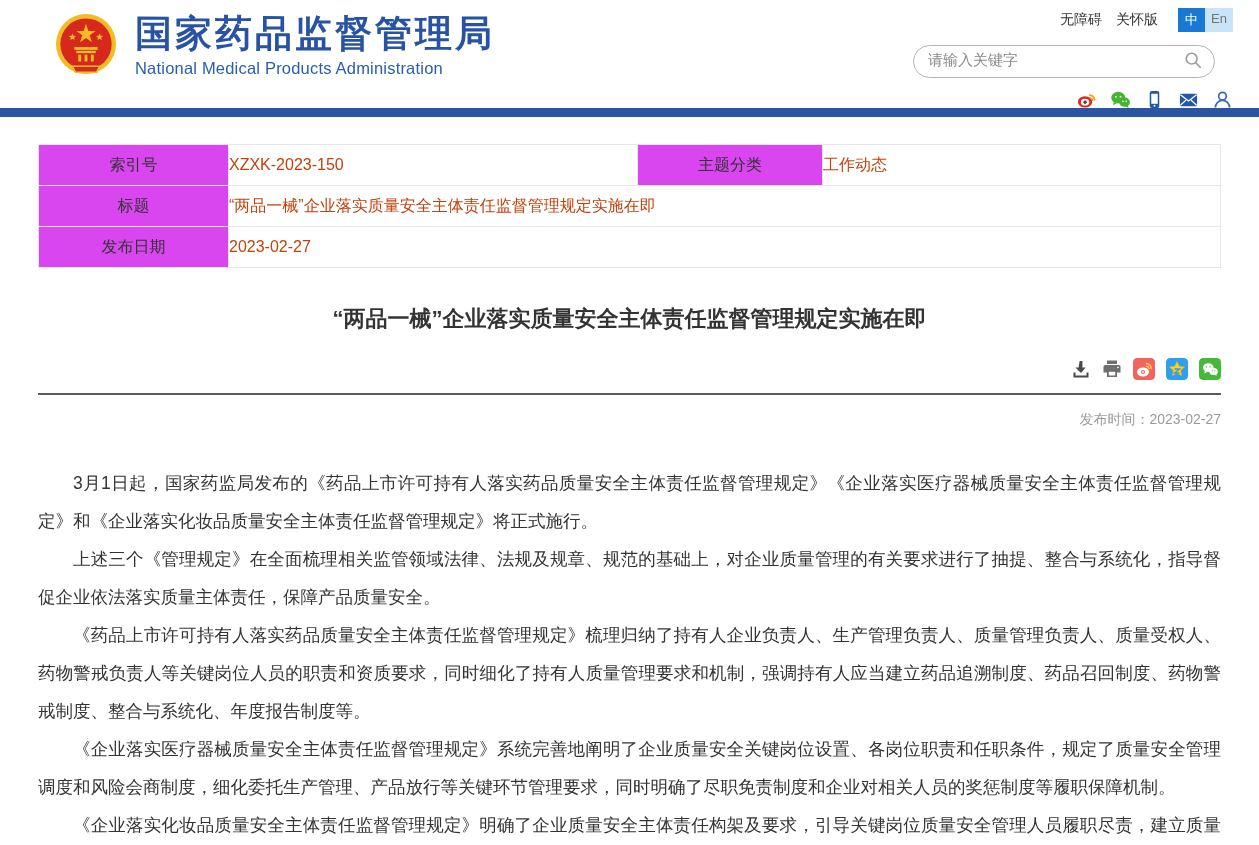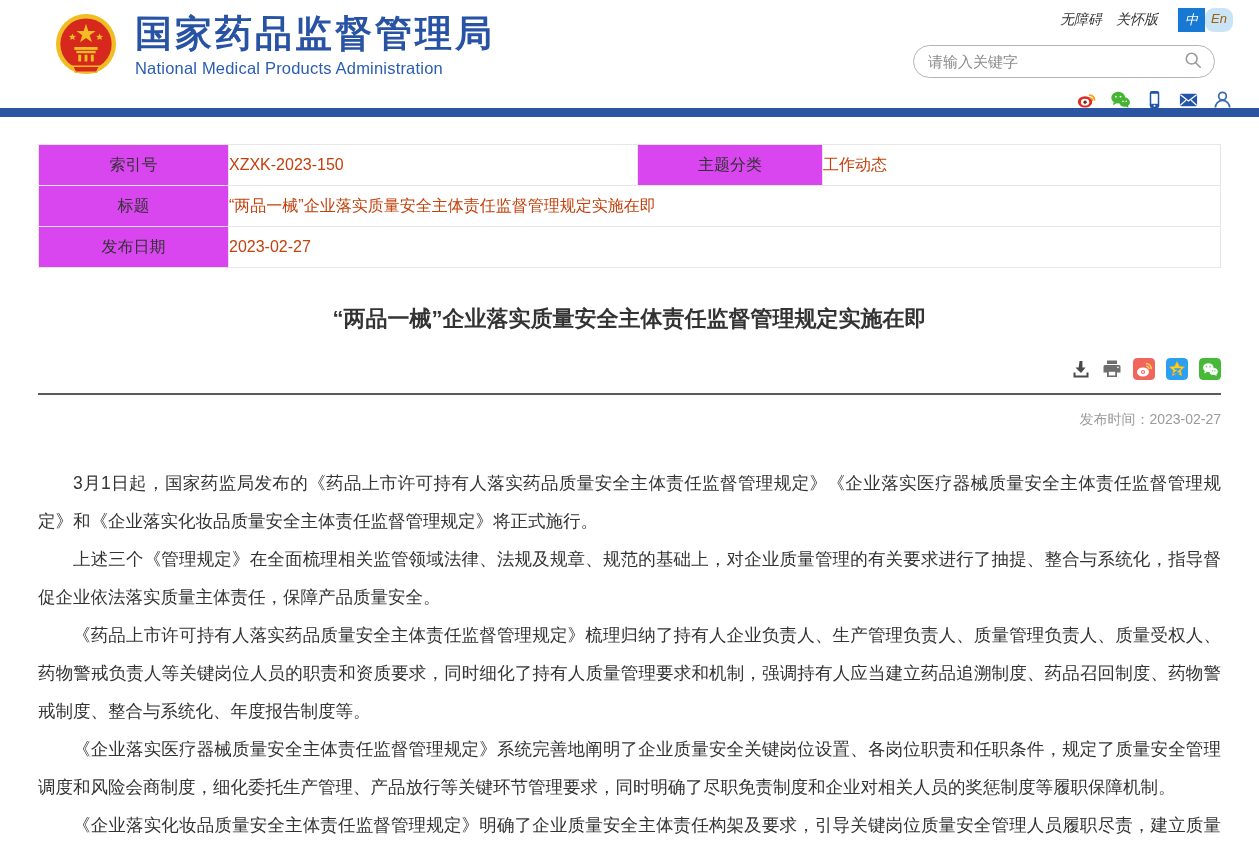--- a/index.html
+++ b/index.html
@@ -12,30 +12,30 @@
 
   
   .header { position:relative; height:108px; background:#fff; }
   .logo-row { display:flex; align-items:center; padding:12px 0 0 55px; }
   .emblem { width:62px; height:68px; flex:0 0 auto; }
   .org-names { margin-left:18px; }
   .org-zh { font-size:37px; font-weight:bold; color:#2853a4; letter-spacing:3px; line-height:1.1; }
   .org-en { font-size:16.5px; color:#2a5db0; margin-top:5px; letter-spacing:0.2px; }
 
   .header-right { position:absolute; top:8px; right:26px; width:320px; }
-  .top-links { display:flex; justify-content:flex-end; align-items:center; gap:14px; font-size:14px; color:#333;font-style:italic; }
+  .top-links { display:flex; justify-content:flex-end; align-items:center; gap:14px; font-size:14px; color:#333; }
   .top-link { cursor:pointer; }
   .lang-group { display:flex; margin-left:6px; }
   .lang-zh { background:#1879d5; color:#fff; font-size:13px; padding:3px 7px; cursor:pointer; }
-  .lang-en { background:#c9e4f7; color:#a16207; font-size:13px; padding:3px 6px; cursor:pointer;border-radius:9px; }
+  .lang-en { background:#c9e4f7; color:#737373; font-size:13px; padding:3px 6px; cursor:pointer; }
 
   .search-box { margin-top:13px; height:33px; width:302px; border:1px solid #b4b4b4;
     border-radius:17px; display:flex; align-items:center; padding:0 12px; background:#fff; }
   .search-box input { border:none; outline:none; flex:1; font-size:15px; color:#333;
-    font-family:Liberation Sans, sans-serif; background:transparent; }
+    font-family:Liberation Mono, monospace; background:transparent; }
   .search-box input::placeholder { color:#8a8a8a; }
   .search-glyph { width:18px; height:18px; }
 
   .social-row { display:flex; justify-content:flex-end; align-items:center; gap:13px; margin-top:11px; }
   .social-ic { width:21px; height:21px; cursor:pointer; }
 
   .blue-bar { height:9px; background:#2a55a2; }
 
   
   .container { margin:0 38px; }

